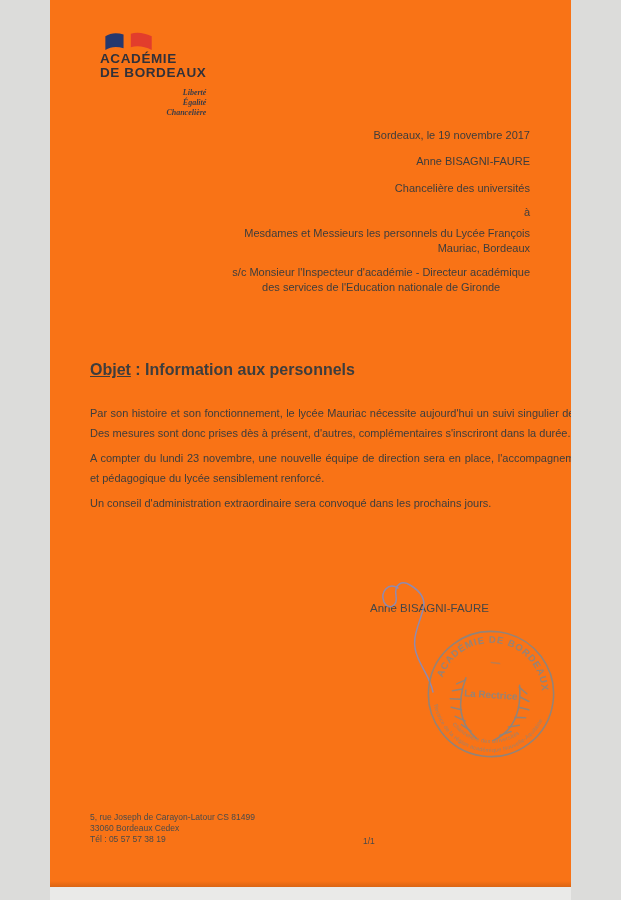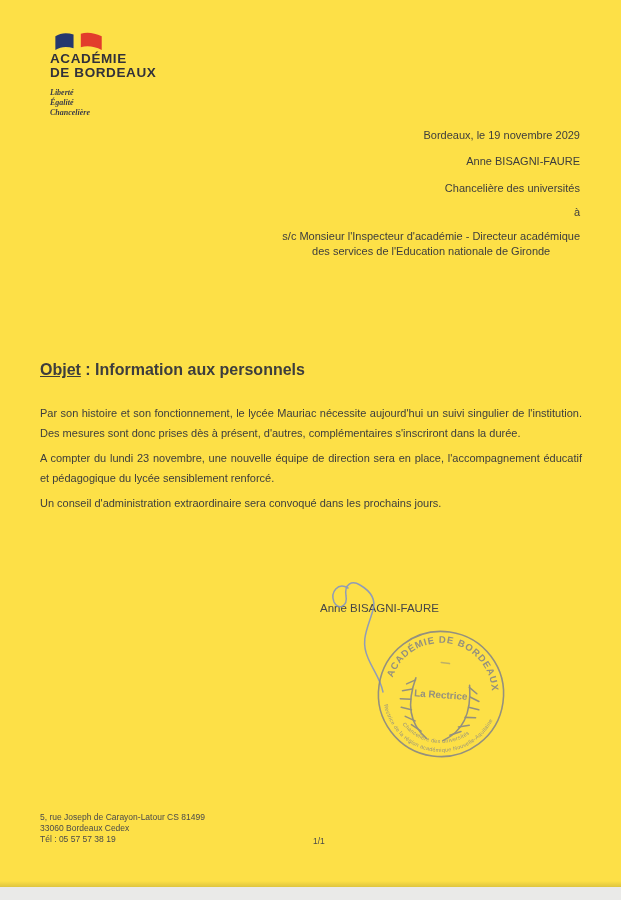--- a/index.html
+++ b/index.html
@@ -1,28 +1,28 @@
 <!DOCTYPE html>
 <html><head>
 <meta charset="utf-8">
 <style>
   * { margin:0; padding:0; box-sizing:border-box; }
   html,body { background:#dcdcda; }
   .page {
-    position:relative; width:621px; height:900px; margin:0 auto;
-    background:#fde047; overflow:hidden;
+    position:relative; width:521px; height:900px; margin:0 auto;
+    background:#f97316; overflow:hidden;
     font-family:"Liberation Sans", sans-serif; color:#3d3d3d;
   }
   
   .letterhead { position:absolute; left:50px; top:30px; }
   .flag-logo { display:block; width:58px; height:20px; }
   .org-name { margin-top:2px; font-size:13.5px; font-weight:bold; letter-spacing:0.6px;
               line-height:13.5px; color:#31313a; }
   .motto { margin-top:9px; font-family:"Liberation Serif", serif; font-style:italic;
-           font-weight:bold; font-size:8px; line-height:10px; color:#3c3c46; }
+           font-weight:bold; font-size:8px; line-height:10px; color:#3c3c46;text-align:right; }
   
   .heading-block { position:absolute; right:41px; top:128px; text-align:right;
                    font-size:11px; line-height:14.5px; }
   .dateline { }
   .sender-name { margin-top:11px; }
   .sender-titles { margin-top:13px; }
   .to-word { margin-top:9px; }
   .recipients { margin-top:7px; }
   .via-block { margin-top:10px;text-align:center; }
   
@@ -61,26 +61,30 @@
       <div>DE BORDEAUX</div>
     </div>
     <div class="motto">
       <div>Liberté</div>
       <div>Égalité</div>
       <div>Chancelière</div>
     </div>
   </div>
 
   <div class="heading-block">
-    <div class="dateline">Bordeaux, le 19 novembre 2029</div>
+    <div class="dateline">Bordeaux, le 19 novembre 2017</div>
     <div class="sender-name">Anne BISAGNI-FAURE</div>
     <div class="sender-titles">
       <div>Chancelière des universités</div>
     </div>
     <div class="to-word">à</div>
+    <div class="recipients">
+      <div>Mesdames et Messieurs les personnels du Lycée François</div>
+      <div>Mauriac, Bordeaux</div>
+    </div>
     <div class="via-block">
       <div>s/c Monsieur l'Inspecteur d'académie - Directeur académique</div>
       <div>des services de l'Education nationale de Gironde</div>
     </div>
   </div>
 
   <div class="subject">
     <span class="subject-label">Objet</span><span> : </span><span>Information aux personnels</span>
   </div>
 

